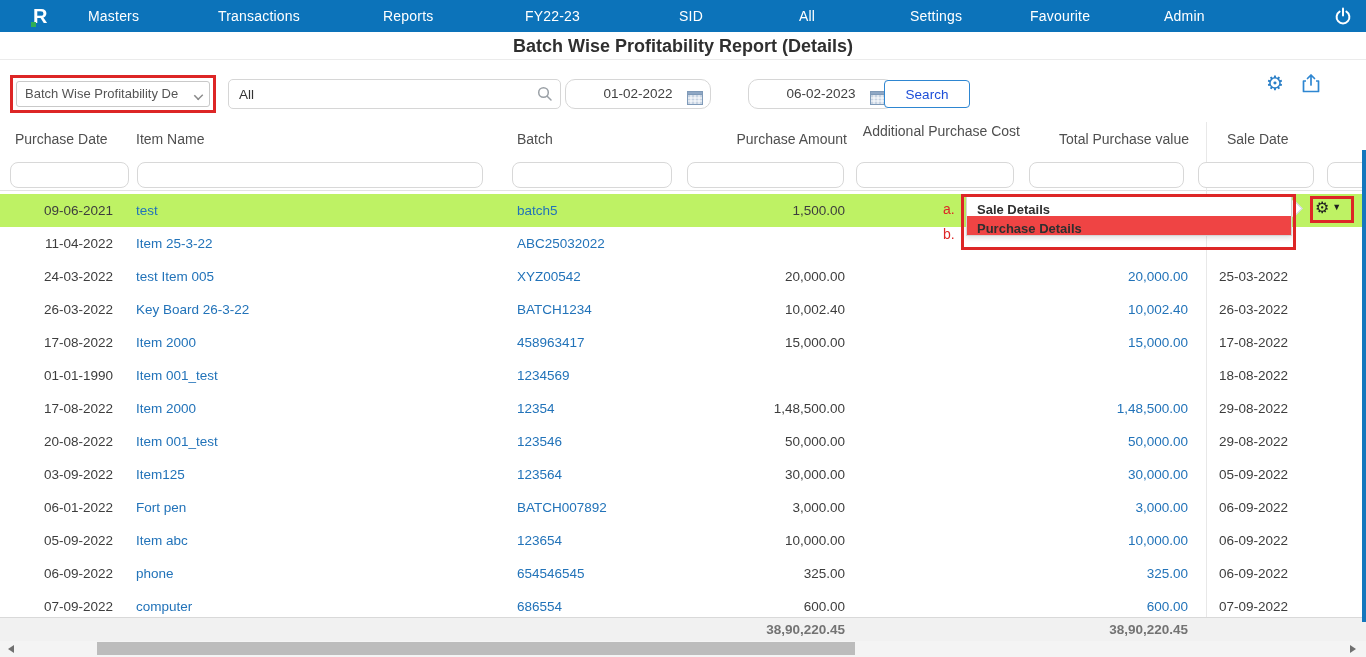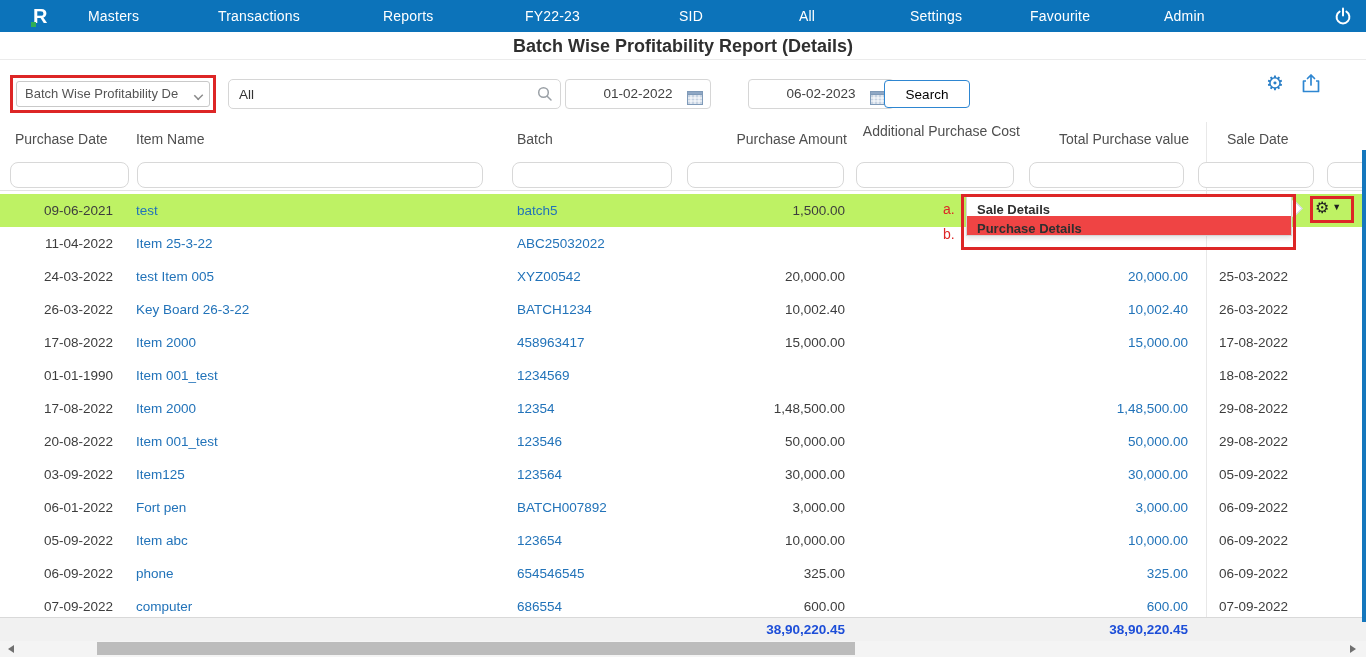--- a/index.html
+++ b/index.html
@@ -29,25 +29,25 @@
   .titlebar { position:absolute; left:0; top:32px; width:1366px; height:28px; background:#fff; border-bottom:1px solid #ebebeb; text-align:center; }
   .titlebar .title { line-height:28px; font-size:18px; font-weight:bold; color:#2f2f2f; }
   
   .toolbar { position:absolute; left:0; top:60px; width:1366px; height:58px; background:#fff; }
   .report-select { position:absolute; left:16px; top:81px; width:194px; height:26px; border:1px solid #c9c9c9; border-radius:3px; background:#fff; font-size:13px; color:#555; line-height:24px; padding:0 22px 0 8px; white-space:nowrap; overflow:hidden; cursor:pointer; z-index:5;}
   .report-select .chev { position:absolute; right:6px; top:9px; width:9px; height:9px; border-left:2px solid #8a8a8a; border-bottom:2px solid #8a8a8a; transform:rotate(-45deg) scale(.8,.7); }
   .red-box { position:absolute; border:3px solid #dd2626; background:transparent; z-index:30; pointer-events:none; }
   .rb-select { left:10px; top:75px; width:206px; height:38px; }
   .search-box { position:absolute; left:228px; top:79px; width:333px; height:30px; border:1px solid #d6d6d6; border-radius:5px; font-size:13.5px; color:#333; padding:0 30px 0 10px; outline:none; font-family:"Liberation Sans",sans-serif; }
   .mag { position:absolute; left:537px; top:86px; width:16px; height:16px; }
-  .datebox { position:absolute; top:79px; height:30px; width:146px; border:1px solid #d6d6d6; border-radius:4px; background:#fff; text-align:center; line-height:28px; font-size:13.5px; color:#3f3f3f; cursor:pointer; }
+  .datebox { position:absolute; top:79px; height:30px; width:146px; border:1px solid #d6d6d6; border-radius:10px; background:#fff; text-align:center; line-height:28px; font-size:13.5px; color:#3f3f3f; cursor:pointer; }
   .date-from { left:565px; }
   .date-to   { left:748px; }
   .cal { position:absolute; right:7px; top:7px; width:16px; height:14px; }
-  .search-btn { position:absolute; left:884px; top:80px; width:86px; height:28px; background:#fff; border:1px solid #2e86d1; border-radius:4px; color:#000000; font-size:13.5px; font-family:"Liberation Sans",sans-serif; cursor:pointer; }
+  .search-btn { position:absolute; left:884px; top:80px; width:86px; height:28px; background:#fff; border:1px solid #2e86d1; border-radius:4px; color:#1d4ed8; font-size:13.5px; font-family:"Liberation Sans",sans-serif; cursor:pointer; }
   .tb-gear { position:absolute; left:1266px; top:72px; font-size:20px; line-height:22px; color:#2b7fc7; cursor:pointer; }
   .tb-export { position:absolute; left:1301px; top:73px; width:20px; height:21px; cursor:pointer; }
   
   .hdr { position:absolute; font-size:14px; color:#4f4f4f; z-index:2; cursor:pointer; }
   .h-pdate { left:15px;  top:131px; }
   .h-item  { left:136px; top:131px; }
   .h-batch { left:517px; top:131px; }
   .h-pamt  { left:687px; width:160px; top:131px; text-align:right; }
   .h-addl  { left:856px; width:164px; top:123px; text-align:right; line-height:1.15; }
   .h-total { left:1029px; width:160px; top:131px; text-align:right; }
@@ -82,21 +82,21 @@
   .rb-menu { left:961px; top:194px; width:335px; height:56px; }
   .ann { position:absolute; color:#dd2626; font-size:14px; z-index:31; }
   .ann-a { left:943px; top:201px; }
   .ann-b { left:943px; top:226px; }
   .row-gear-btn { position:absolute; left:1315px; top:198px; z-index:21; cursor:pointer; white-space:nowrap; }
   .row-gear-btn .g { font-size:16px; color:#1f1f1f; }
   .row-gear-btn .caret { font-size:9px; color:#1f1f1f; vertical-align:3px; margin-left:3px; }
   .rb-gear { left:1310px; top:196px; width:44px; height:27px; }
   
   .footer { position:absolute; left:0; top:617px; width:1366px; height:24px; background:#f1f1f1; border-top:1px solid #d9d9d9; z-index:10; }
-  .tot { position:absolute; top:0; line-height:23px; font-size:13.5px; font-weight:bold; color:#1d4ed8; text-align:right; }
+  .tot { position:absolute; top:0; line-height:23px; font-size:13.5px; font-weight:bold; color:#737373; text-align:right; }
   .t-pamt { left:687px; width:158px; }
   .t-total { left:1029px; width:159px; }
   .hscroll { position:absolute; left:0; top:641px; width:1366px; height:16px; background:#f4f4f4; z-index:10; }
   .hthumb { position:absolute; left:97px; top:1px; width:758px; height:13px; background:#bcbcbc; cursor:grab; }
   .arr-left { position:absolute; left:8px; top:4px; width:0; height:0; border-top:4px solid transparent; border-bottom:4px solid transparent; border-right:6px solid #707070; cursor:pointer; }
   .arr-right { position:absolute; left:1350px; top:4px; width:0; height:0; border-top:4px solid transparent; border-bottom:4px solid transparent; border-left:6px solid #707070; cursor:pointer; }
   .vscroll { position:absolute; left:1362px; top:150px; width:4px; height:472px; background:#1577bd; z-index:25; cursor:grab; }
 </style>
 </head>
 <body>

